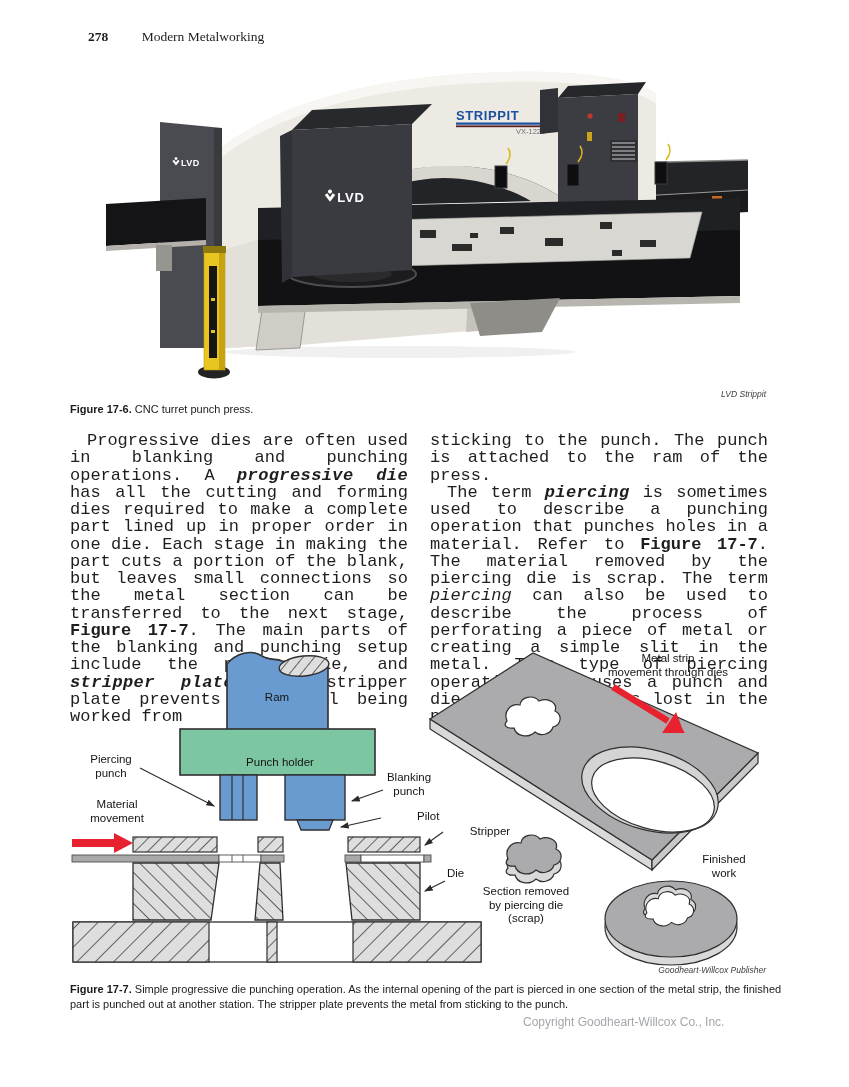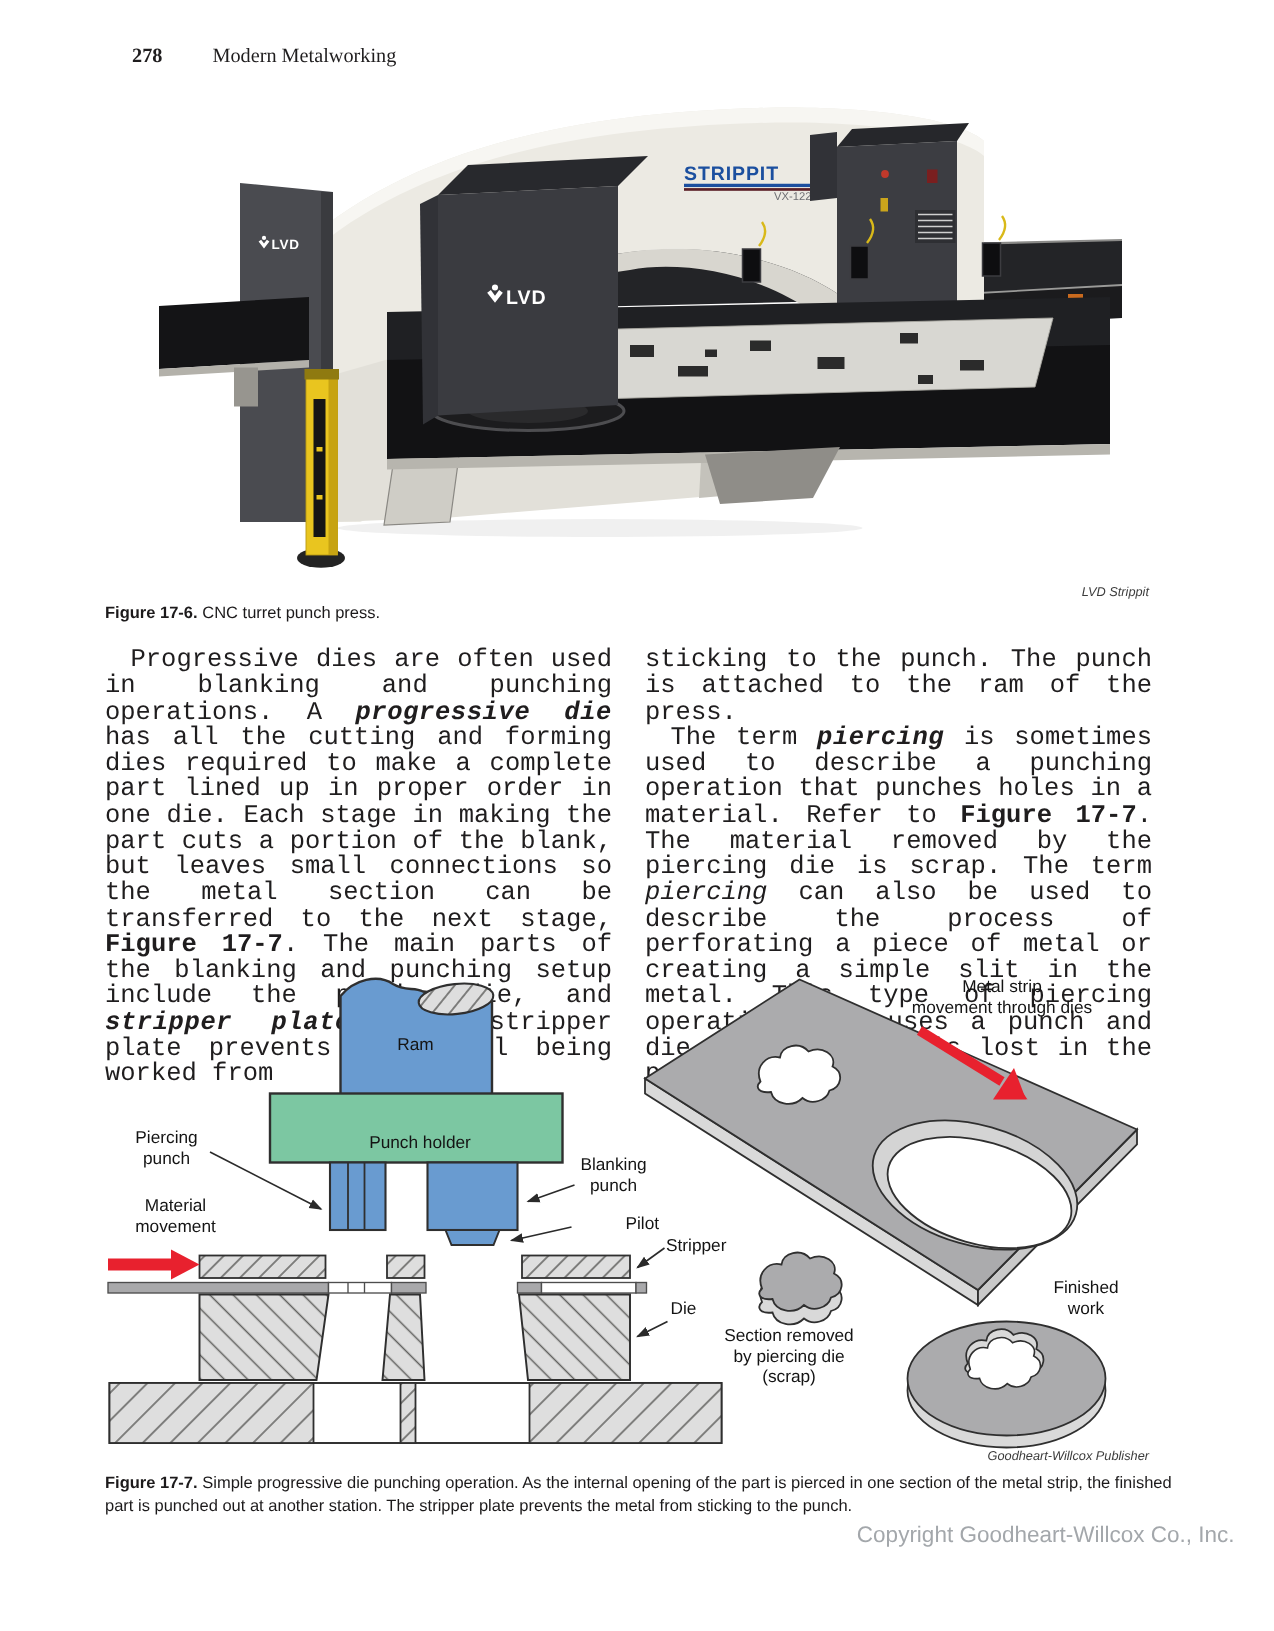--- a/index.html
+++ b/index.html
@@ -27,22 +27,22 @@
   .st-bi{font-weight:bold;font-style:italic;letter-spacing:.4px;}
   .st-b{font-weight:bold;}
   .st-i{font-style:italic;}
   
   #fig2{position:absolute;left:60px;top:640px;width:720px;height:340px;}
   #fig2 svg{position:absolute;left:0;top:0;}
   .dlabel{position:absolute;font-family:"Liberation Sans",sans-serif;font-size:11.5px;
       line-height:13.5px;color:#141414;text-align:center;white-space:pre-line;}
   #fig2-credit{position:absolute;left:566px;top:965px;width:200px;text-align:right;
       font-family:"Liberation Sans",sans-serif;font-style:italic;font-size:8.5px;color:#3c3c3c;}
-  #footer{position:absolute;left:523px;top:1015px;width:300px;text-align:right;
-      font-family:"Liberation Sans",sans-serif;font-size:15px;color:#a3a7ab;}
+  #footer{position:absolute;left:523px;top:1015px;width:300px;text-align:left;
+      font-family:"Liberation Sans",sans-serif;font-size:12px;color:#a3a7ab;}
 </style>
 </head>
 <body>
 
 <div id="page">
 
   <div id="header">
     <span id="pageno">278</span>
     <span>Modern Metalworking</span>
   </div>
@@ -296,21 +296,21 @@
 
     <div class="dlabel" style="left:187px;top:51px;width:60px;">Ram</div>
     <div class="dlabel" style="left:150px;top:116px;width:140px;">Punch holder</div>
     <div class="dlabel" style="left:11px;top:113px;width:80px;">Piercing
 punch</div>
     <div class="dlabel" style="left:17px;top:158px;width:80px;text-align:center;">Material
 movement</div>
     <div class="dlabel" style="left:309px;top:131px;width:80px;">Blanking
 punch</div>
     <div class="dlabel" style="left:325px;top:170px;width:50px;text-align:left;padding-left:32px;">Pilot</div>
-    <div class="dlabel" style="left:384px;top:185px;width:60px;text-align:left;">Stripper</div>
+    <div class="dlabel" style="left:400px;top:185px;width:60px;text-align:center;">Stripper</div>
     <div class="dlabel" style="left:387px;top:227px;width:40px;text-align:left;">Die</div>
     <div class="dlabel" style="left:401px;top:245px;width:130px;">Section removed
 by piercing die
 (scrap)</div>
     <div class="dlabel" style="left:533px;top:12px;width:150px;">Metal strip
 movement through dies</div>
     <div class="dlabel" style="left:624px;top:213px;width:80px;">Finished
 work</div>
   </div>
 

